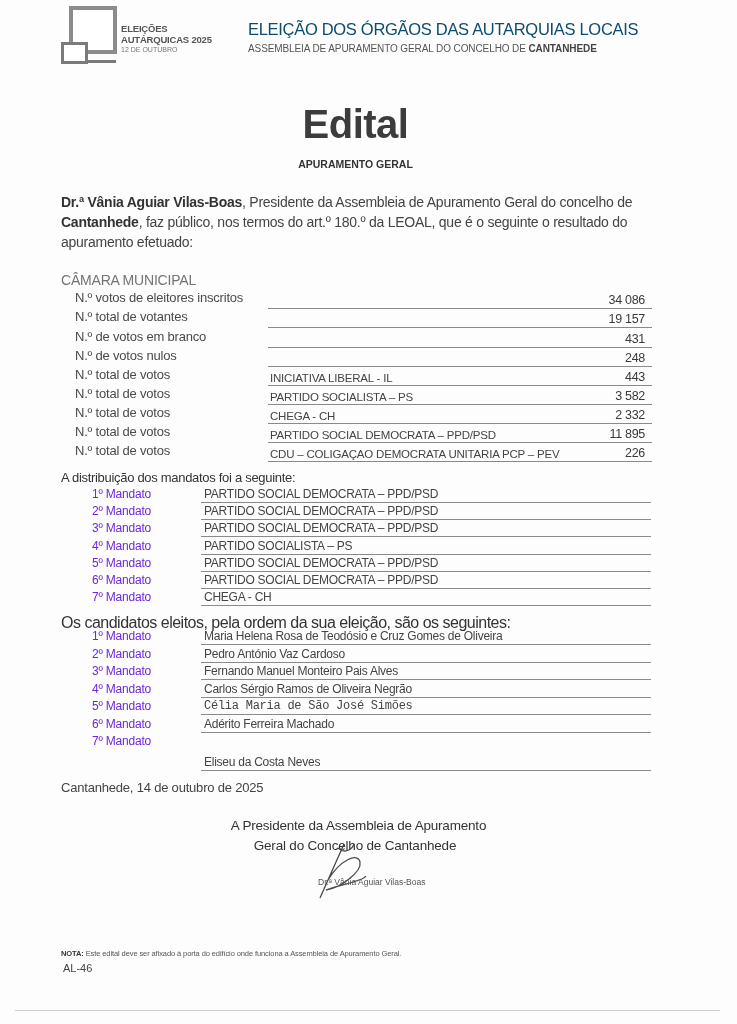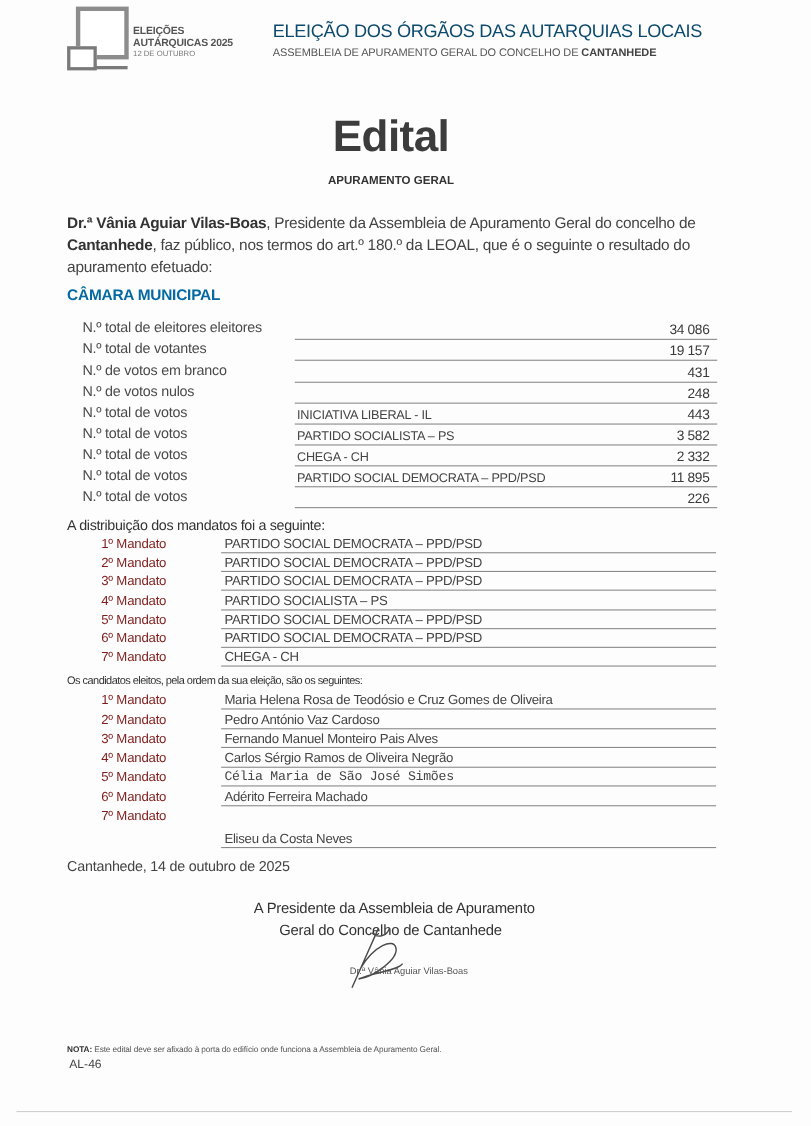--- a/index.html
+++ b/index.html
@@ -22,30 +22,30 @@
     .hdr-title { left: 248px; top: 20px; font-size: 16.5px; color: #0c4a6e; letter-spacing: -0.3px; }
     .hdr-sub { left: 248px; top: 43px; font-size: 10px; color: #555; letter-spacing: -0.1px; }
     .hdr-sub b { color: #444; }
 
     .edital { left: 0; width: 711px; text-align: center; top: 102px; font-size: 40px; font-weight: bold; color: #3c3c3c; letter-spacing: -0.5px; }
     .apur { left: 0; width: 711px; text-align: center; top: 158px; font-size: 10.5px; font-weight: bold; color: #333; }
 
     .intro { left: 61px; top: 192px; width: 600px; font-size: 14px; line-height: 20px; color: #444; letter-spacing: -0.25px; }
     .intro b { color: #333; }
 
-    .sec-title { left: 61px; top: 260px; font-size: 14px; color: #0369a1; letter-spacing: -0.2px; font-weight: bold; }
+    .sec-title { left: 61px; top: 272px; font-size: 14px; color: #737373; letter-spacing: -0.2px; }
 
     .row-label { left: 75px; font-size: 13px; color: #4a4a4a; letter-spacing: -0.2px; }
     .row-line { left: 268px; width: 384px; height: 19px; border-bottom: 1px solid #8a8a8a; }
     .row-party { position: absolute; left: 2px; bottom: 1px; font-size: 11.5px; color: #444; letter-spacing: -0.2px; white-space: nowrap; }
     .row-val { position: absolute; right: 7px; bottom: 1px; font-size: 12.5px; color: #3a3a3a; letter-spacing: -0.3px; }
 
     .dist-title { left: 61px; top: 470px; font-size: 13px; color: #333; letter-spacing: -0.3px; }
-    .cand-title { left: 61px; top: 614px; font-size: 10px; color: #333; letter-spacing: -0.5px; }
-    .m-label { left: 92px; font-size: 12px; color: #7f1d1d; letter-spacing: -0.2px; }
+    .cand-title { left: 61px; top: 614px; font-size: 16px; color: #333; letter-spacing: -0.5px; }
+    .m-label { left: 92px; font-size: 12px; color: #6d28d9; letter-spacing: -0.2px; }
     .m-line { left: 201px; width: 450px; height: 16px; border-bottom: 1px solid #8a8a8a; }
     .m-val { position: absolute; left: 3px; bottom: 1px; font-size: 12px; color: #444; letter-spacing: -0.25px; white-space: nowrap; }
 
     .place-date { left: 61px; top: 780px; font-size: 13px; color: #444; letter-spacing: -0.2px; }
     .pres1 { left: 0; width: 717px; text-align: center; top: 818px; font-size: 13.5px; color: #333; letter-spacing: -0.2px; }
     .pres2 { left: 0; width: 710px; text-align: center; top: 838px; font-size: 13.5px; color: #333; letter-spacing: -0.2px; }
     .signature { left: 300px; top: 840px; width: 90px; height: 60px; }
     .signer { left: 318px; top: 877px; font-size: 8.5px; color: #555; }
 
     .nota { left: 61px; top: 949px; font-size: 7.5px; color: #555; letter-spacing: -0.1px; }
@@ -67,21 +67,21 @@
 <div class="abs hdr-sub"><span>ASSEMBLEIA DE APURAMENTO GERAL DO CONCELHO DE </span><b>CANTANHEDE</b></div>
 
 <div class="abs edital">Edital</div>
 <div class="abs apur">APURAMENTO GERAL</div>
 
 <div class="abs intro"><b>Dr.ª Vânia Aguiar Vilas-Boas</b><span>, Presidente da Assembleia de Apuramento Geral do concelho de </span><b>Cantanhede</b><span>, faz público, nos termos do art.º 180.º da LEOAL, que é o seguinte o resultado do apuramento efetuado:</span></div>
 
 <div class="abs sec-title">CÂMARA MUNICIPAL</div>
 
 <div id="totals">
-    <div class="abs row-label" style="top: 290px;">N.º total de eleitores eleitores</div>
+    <div class="abs row-label" style="top: 290px;">N.º votos de eleitores inscritos</div>
     <div class="abs row-line" style="top: 289px;">
       <span class="row-party"></span>
       <span class="row-val">34 086</span>
     </div>
     <div class="abs row-label" style="top: 309px;">N.º total de votantes</div>
     <div class="abs row-line" style="top: 308px;">
       <span class="row-party"></span>
       <span class="row-val">19 157</span>
     </div>
     <div class="abs row-label" style="top: 329px;">N.º de votos em branco</div>
@@ -109,20 +109,21 @@
       <span class="row-party">CHEGA - CH</span>
       <span class="row-val">2 332</span>
     </div>
     <div class="abs row-label" style="top: 424px;">N.º total de votos</div>
     <div class="abs row-line" style="top: 423px;">
       <span class="row-party">PARTIDO SOCIAL DEMOCRATA – PPD/PSD</span>
       <span class="row-val">11 895</span>
     </div>
     <div class="abs row-label" style="top: 443px;">N.º total de votos</div>
     <div class="abs row-line" style="top: 442px;">
+      <span class="row-party">CDU – COLIGAÇAO DEMOCRATA UNITARIA PCP – PEV</span>
       <span class="row-val">226</span>
     </div>
   </div>
 
 <div class="abs dist-title">A distribuição dos mandatos foi a seguinte:</div>
 <div id="dist">
     <div class="abs m-label" style="top: 487px;">1º Mandato</div>
     <div class="abs m-line" style="top: 486px;">
       <span class="m-val">PARTIDO SOCIAL DEMOCRATA – PPD/PSD</span>
     </div>

